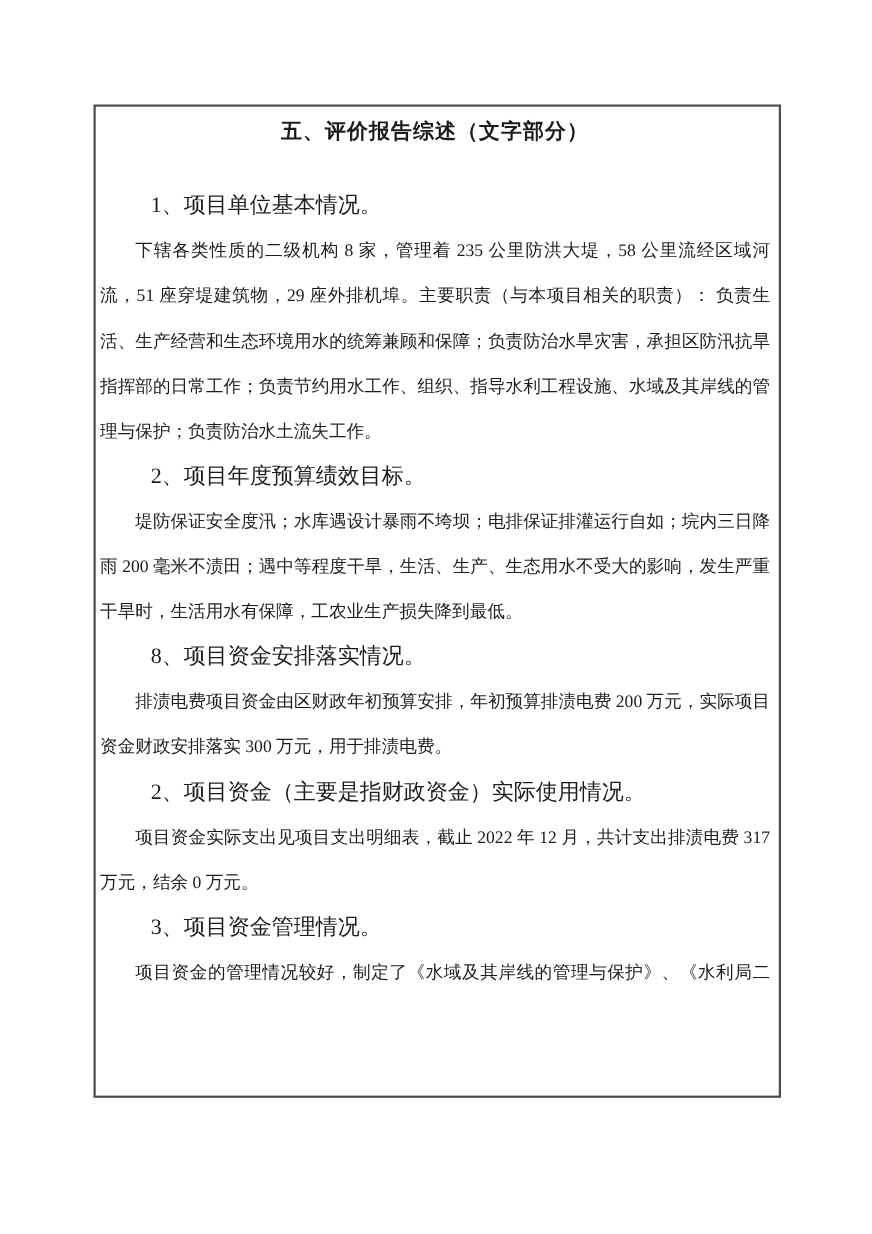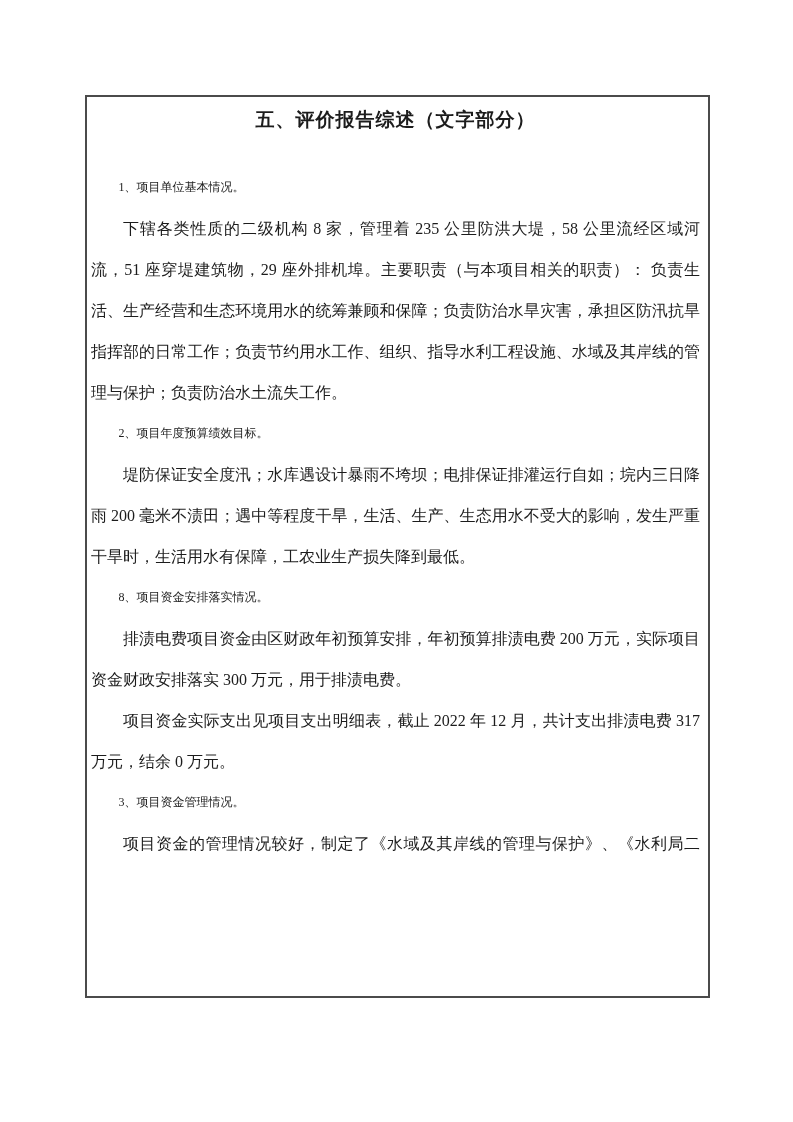--- a/index.html
+++ b/index.html
@@ -32,21 +32,21 @@
     letter-spacing: 1px;
   }
   .heading {
     font-size: 19px;
     line-height: 42px;
     text-indent: 0.9em;
     margin-top: 2px;
     letter-spacing: 2px;
   }
   .sub {
-    font-size: 12px;
+    font-size: 20px;
     line-height: 41px;
     text-indent: 2.3em;
     font-family: Liberation Serif, serif;
   }
   .para {
     font-size: 16px;
     line-height: 41px;
     text-align: justify;
     text-indent: 2em;
   }
@@ -69,20 +69,21 @@
 
     <div class="sub">2、项目年度预算绩效目标。</div>
 
     <div class="para">堤防保证安全度汛；水库遇设计暴雨不垮坝；电排保证排灌运行自如；垸内三日降雨 200 毫米不渍田；遇中等程度干旱，生活、生产、生态用水不受大的影响，发生严重干旱时，生活用水有保障，工农业生产损失降到最低。</div>
 
 
     <div class="sub">8、项目资金安排落实情况。</div>
 
     <div class="para">排渍电费项目资金由区财政年初预算安排，年初预算排渍电费 200 万元，实际项目资金财政安排落实 300 万元，用于排渍电费。</div>
 
+    <div class="sub">2、项目资金（主要是指财政资金）实际使用情况。</div>
 
     <div class="para">项目资金实际支出见项目支出明细表，截止 2022 年 12 月，共计支出排渍电费 317 万元，结余 0 万元。</div>
 
     <div class="sub">3、项目资金管理情况。</div>
 
     <div class="para cut">项目资金的管理情况较好，制定了《水域及其岸线的管理与保护》、《水利局二</div>
 
   </div>
 </div>
 

